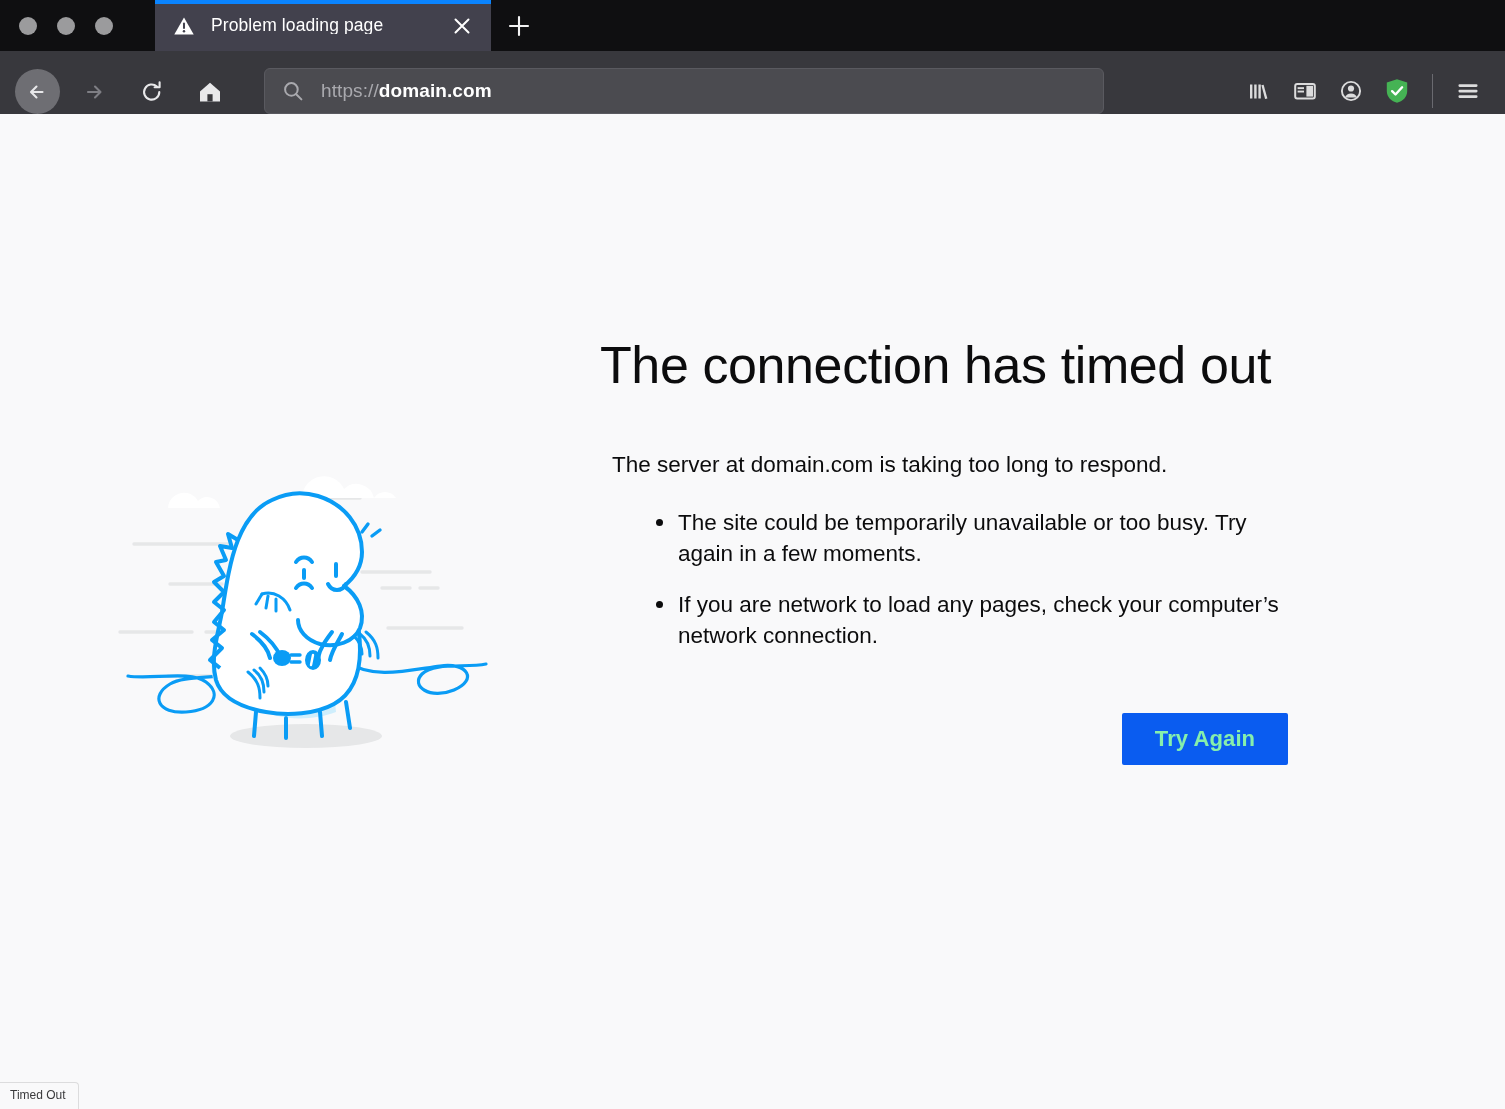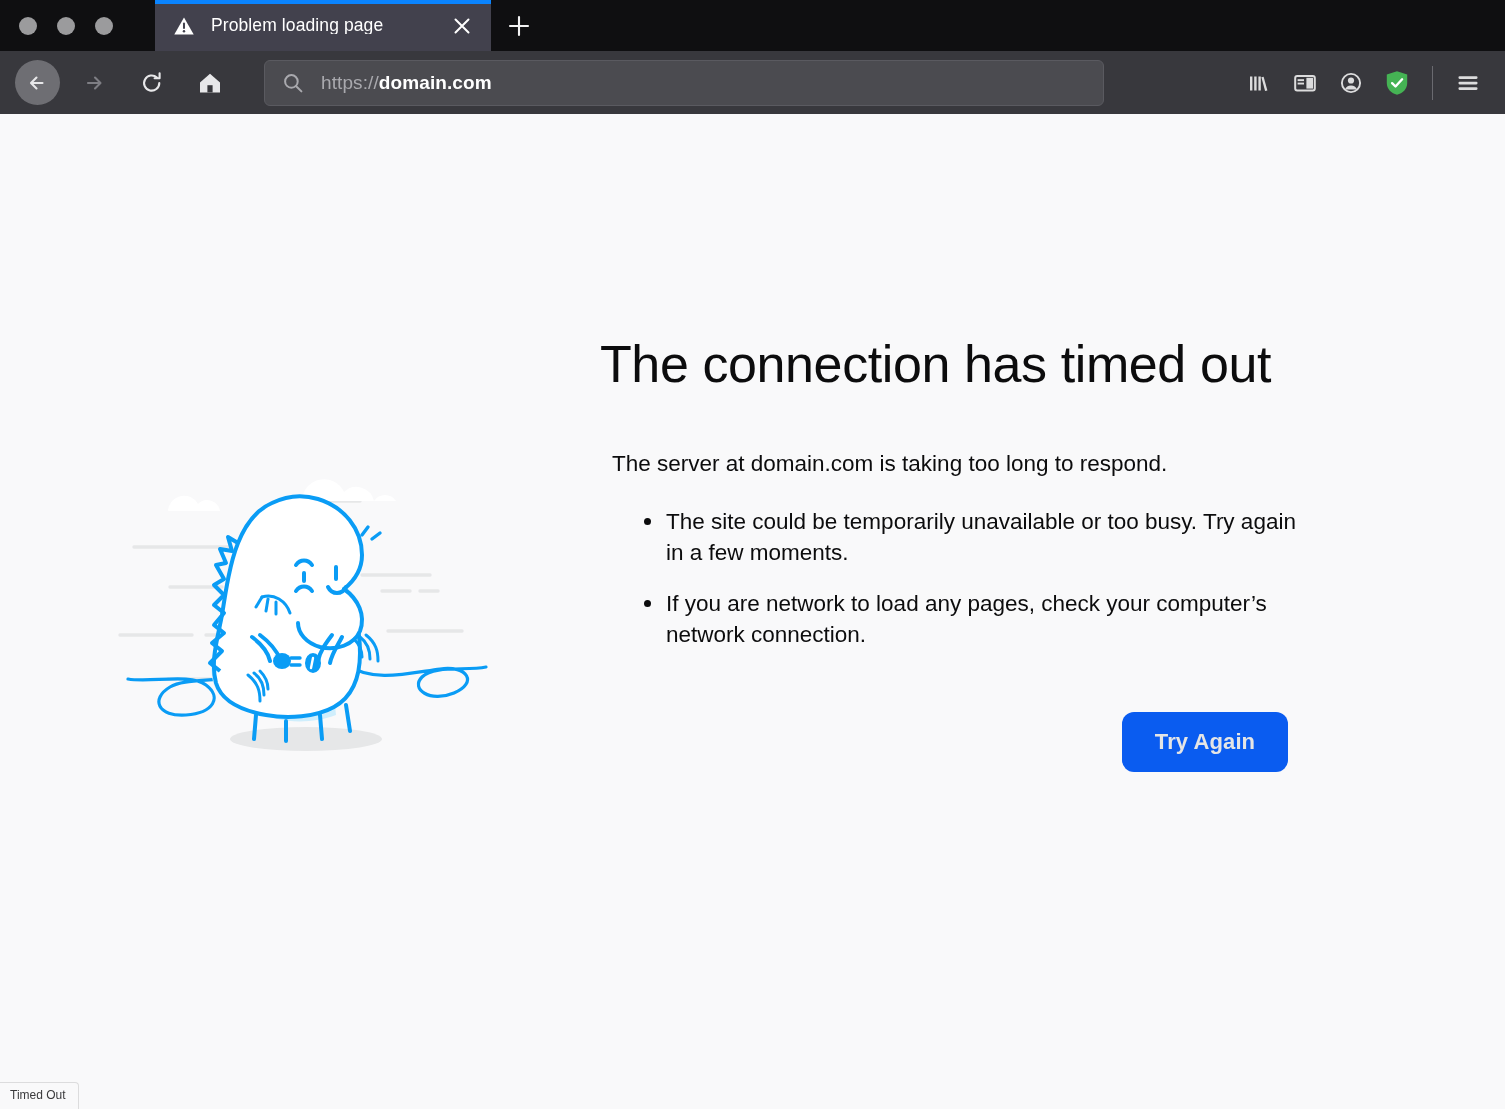--- a/index.html
+++ b/index.html
@@ -102,21 +102,21 @@
     align-items: center;
     justify-content: center;
     cursor: default;
   }
 
   
   #nav-toolbar {
     height: 63px;
     background: #38383d;
     display: flex;
-    align-items: center;
+    align-items: flex-end;
     flex: 0 0 auto;
     padding: 0 14px 0 8px;
     box-sizing: border-box;
   }
 
   .nav-btn {
     width: 44px;
     height: 44px;
     display: flex;
     align-items: center;
@@ -229,21 +229,21 @@
   }
 
   #error-longdesc {
     font-size: 22.5px;
     color: #0c0c0d;
     margin: 0 0 26px 12px;
     line-height: 1.35;
   }
 
   #error-list {
-    margin: 0;
+    margin: 12px;
     padding: 0 0 0 44px;
     list-style: none;
   }
   #error-list li {
     font-size: 22.5px;
     color: #0c0c0d;
     line-height: 1.38;
     margin-bottom: 20px;
     position: relative;
     padding-left: 22px;
@@ -261,28 +261,28 @@
 
   #button-row {
     display: flex;
     justify-content: flex-end;
     margin-top: 62px;
     padding-right: 22px;
   }
 
   #try-again-button {
     background: #0a5cf0;
-    color: #e5e5e5;
+    color: #86efac;
     border: none;
-    border-radius: 12px;
+    border-radius: 2px;
     font-family: "Liberation Sans", sans-serif;
     font-size: 22px;
     font-weight: bold;
     padding: 0 30px;
-    height: 60px;
+    height: 52px;
     min-width: 166px;
     cursor: default;
     letter-spacing: 0.1px;
   }
 
   
   #status-panel {
     position: absolute;
     left: 0;
     bottom: 0;

